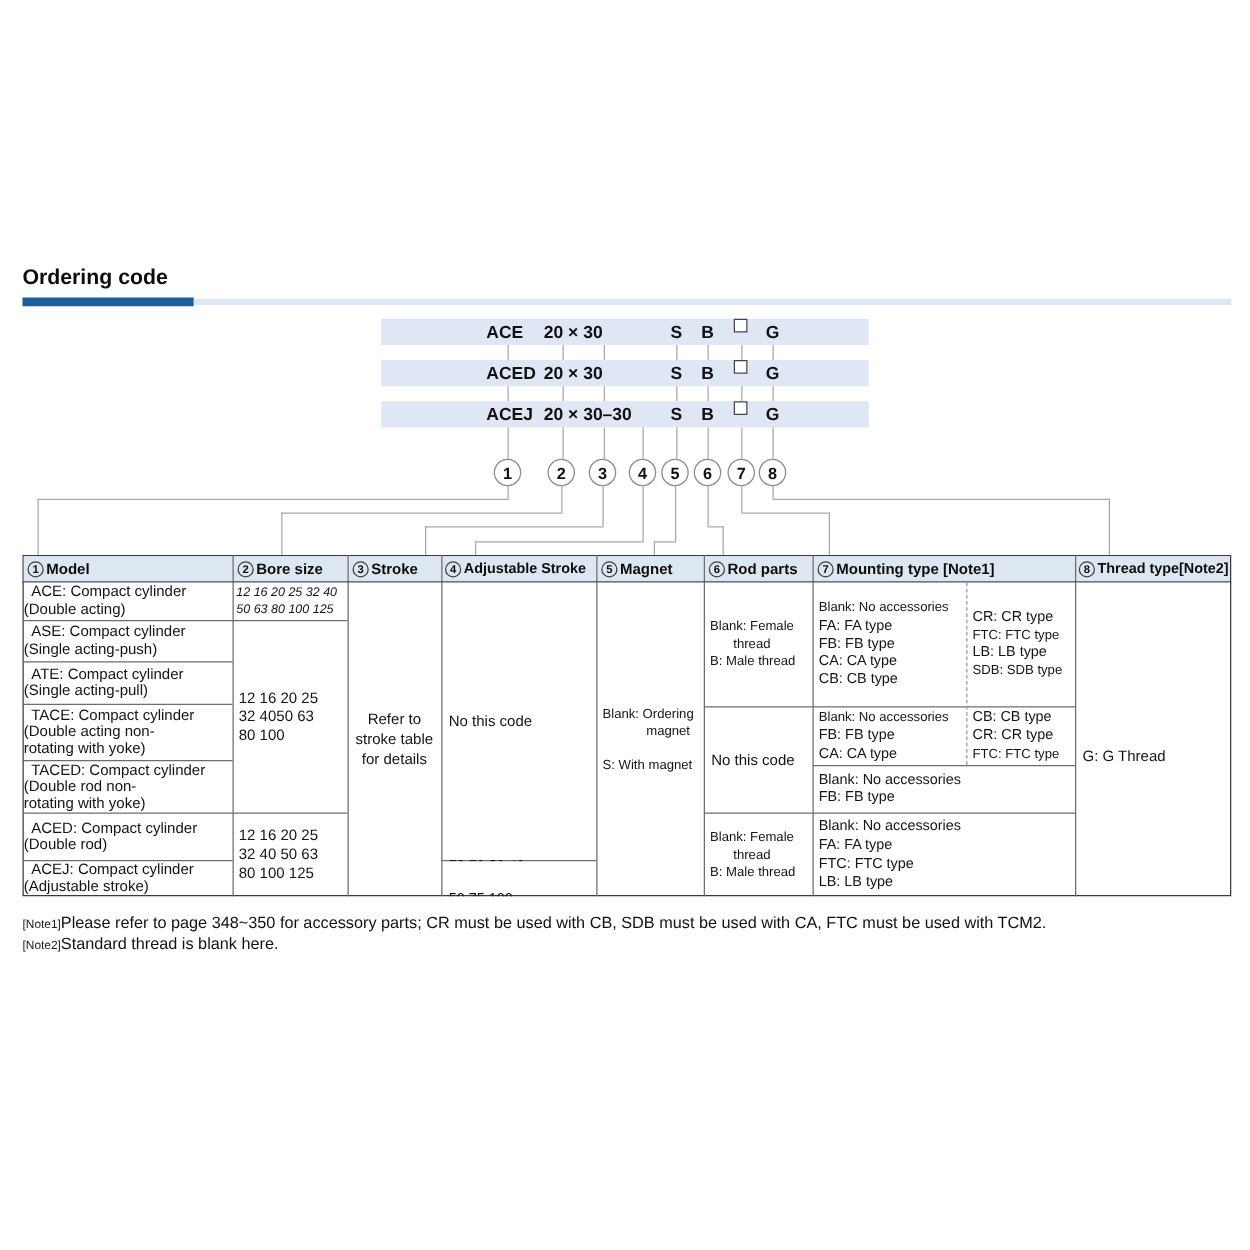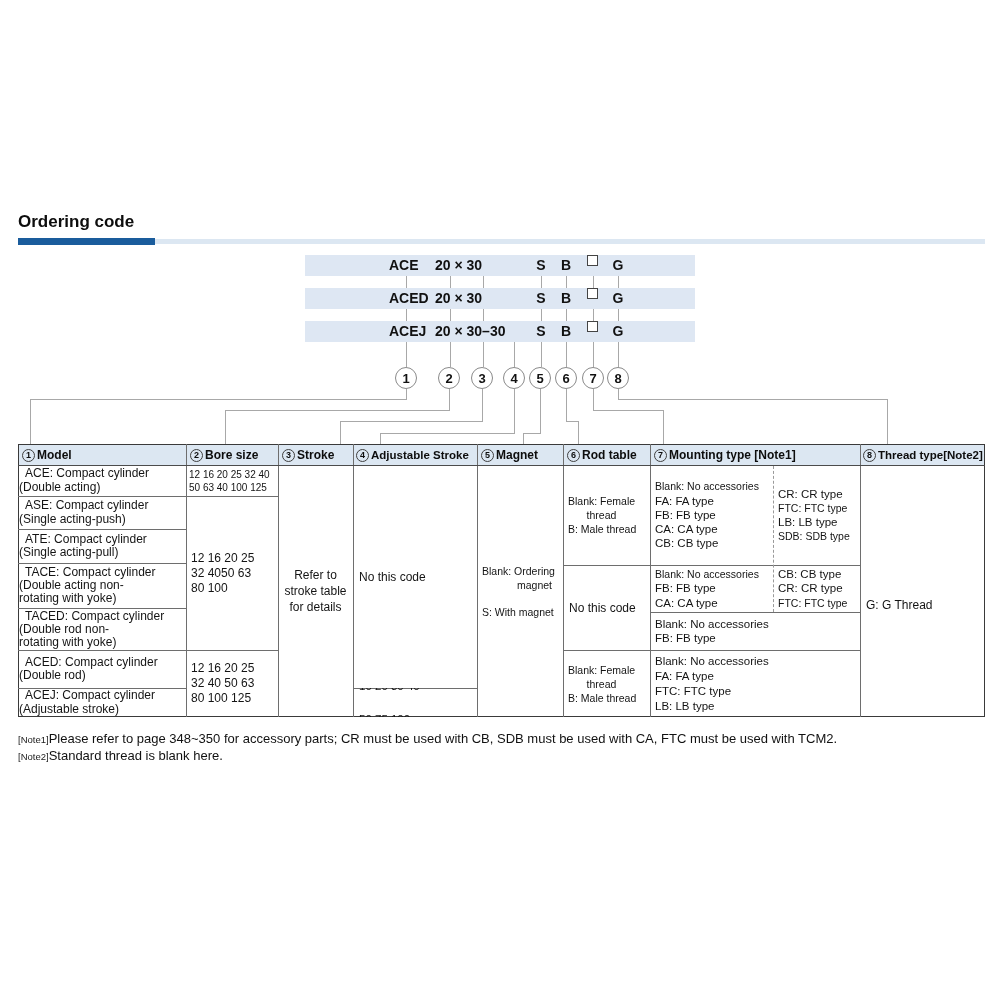--- a/index.html
+++ b/index.html
@@ -43,21 +43,21 @@
   .th-sm { font-size:11.5px; }
 
   .cell { position:absolute; display:flex; flex-direction:column; justify-content:center; overflow:hidden; }
   .cell div { white-space:nowrap; }
   .mrow { left:19px; width:166px; font-size:12px; line-height:13.5px; }
   .mrow .l1 { text-align:left; padding-left:6px; }
   .mrow .lc { }
   .bore { left:187px; width:90px; font-size:12px; line-height:15px; }
   .bore div { padding-left:4px; }
   .bore-sm { font-size:10px; line-height:13px; }
-  .bore-sm div { padding-left:2px; }
+  .bore-sm div { padding-left:2px;font-style:italic; }
   .strokecell { left:279px; width:73px; top:465px; height:252px; font-size:12px; line-height:16px; text-align:center; }
   .adj { left:354px; width:122px; font-size:12px; }
   .adj div { padding-left:5px; }
   .adj-v { font-size:11.5px; line-height:13px;gap:20px; }
   .magnet { left:478px; width:84px; top:465px; height:252px; font-size:10.5px; line-height:14px; }
   .magnet .ll { padding-left:4px; }
   .magnet .lr { text-align:right; padding-right:10px; }
   .magnet .sp { height:13px; }
   .rod { left:564px; width:85px; font-size:10.5px; line-height:14px; }
   .rod .ll { padding-left:4px; }
@@ -216,21 +216,21 @@
   <div class="th th-sm" style="left:356px">
     <span class="hnum">4</span>
     <span>Adjustable Stroke</span>
   </div>
   <div class="th" style="left:481px">
     <span class="hnum">5</span>
     <span>Magnet</span>
   </div>
   <div class="th" style="left:567px">
     <span class="hnum">6</span>
-    <span>Rod table</span>
+    <span>Rod parts</span>
   </div>
   <div class="th" style="left:654px">
     <span class="hnum">7</span>
     <span>Mounting type [Note1]</span>
   </div>
   <div class="th th-sm" style="left:863px">
     <span class="hnum">8</span>
     <span>Thread type[Note2]</span>
   </div>
 
@@ -260,21 +260,21 @@
     <div class="l1">ACED: Compact cylinder</div>
     <div class="lc">(Double rod)</div>
   </div>
   <div class="cell mrow" style="top:688px;height:29px">
     <div class="l1">ACEJ: Compact cylinder</div>
     <div class="lc">(Adjustable stroke)</div>
   </div>
 
   <div class="cell bore bore-sm" style="top:465px;height:31px">
     <div>12 16 20 25 32 40</div>
-    <div>50 63 40 100 125</div>
+    <div>50 63 80 100 125</div>
   </div>
   <div class="cell bore" style="top:496px;height:154px">
     <div>12 16 20 25</div>
     <div>32 4050 63</div>
     <div>80 100</div>
   </div>
   <div class="cell bore" style="top:650px;height:67px">
     <div>12 16 20 25</div>
     <div>32 40 50 63</div>
     <div>80 100 125</div>

